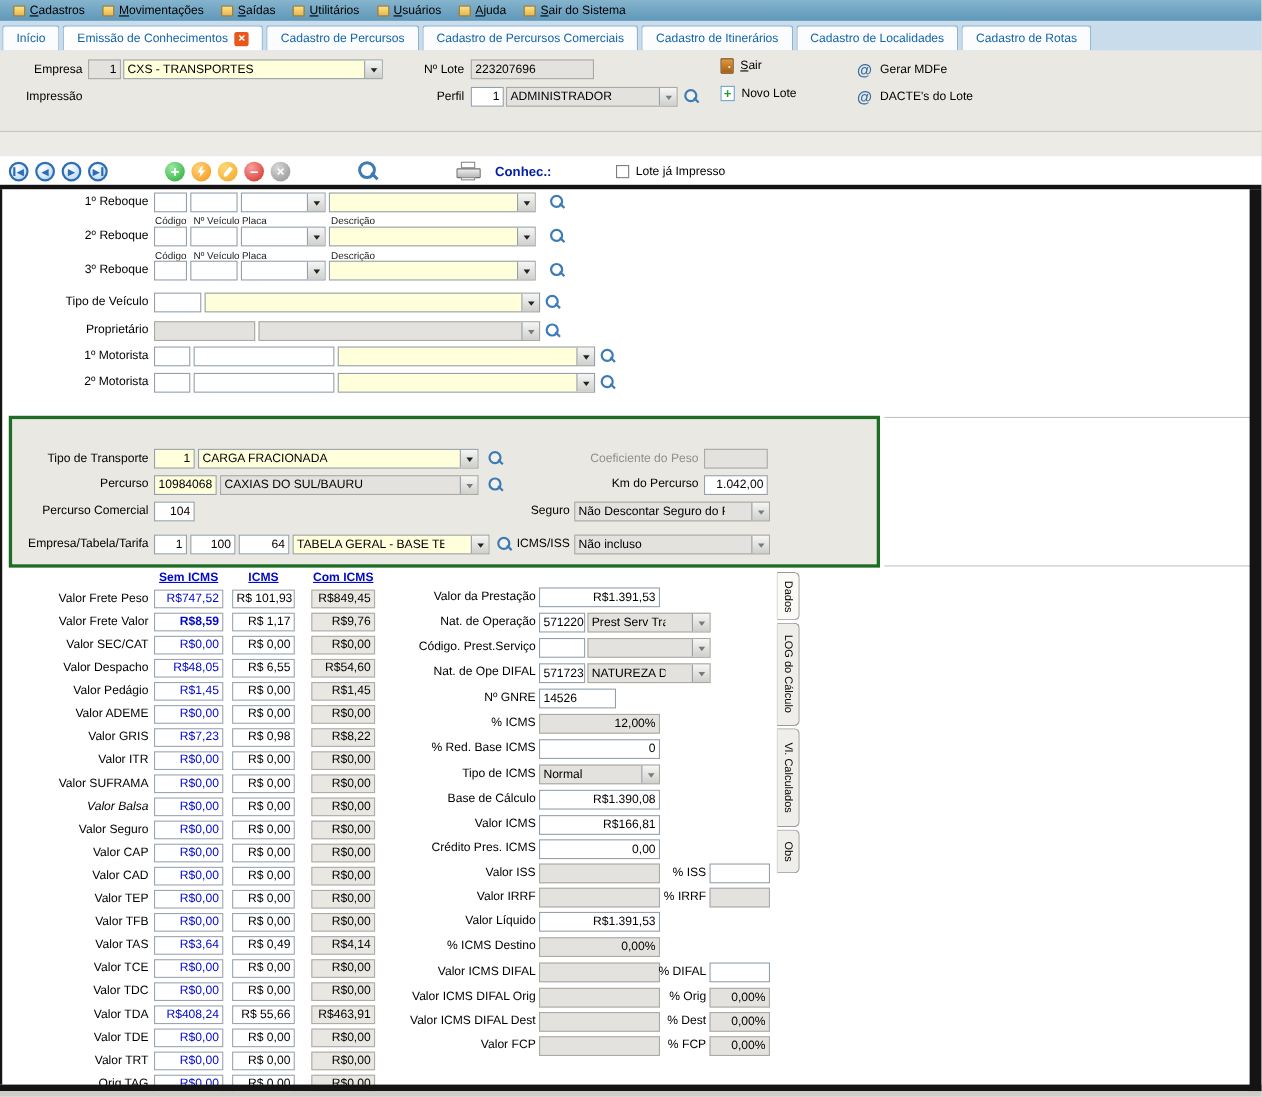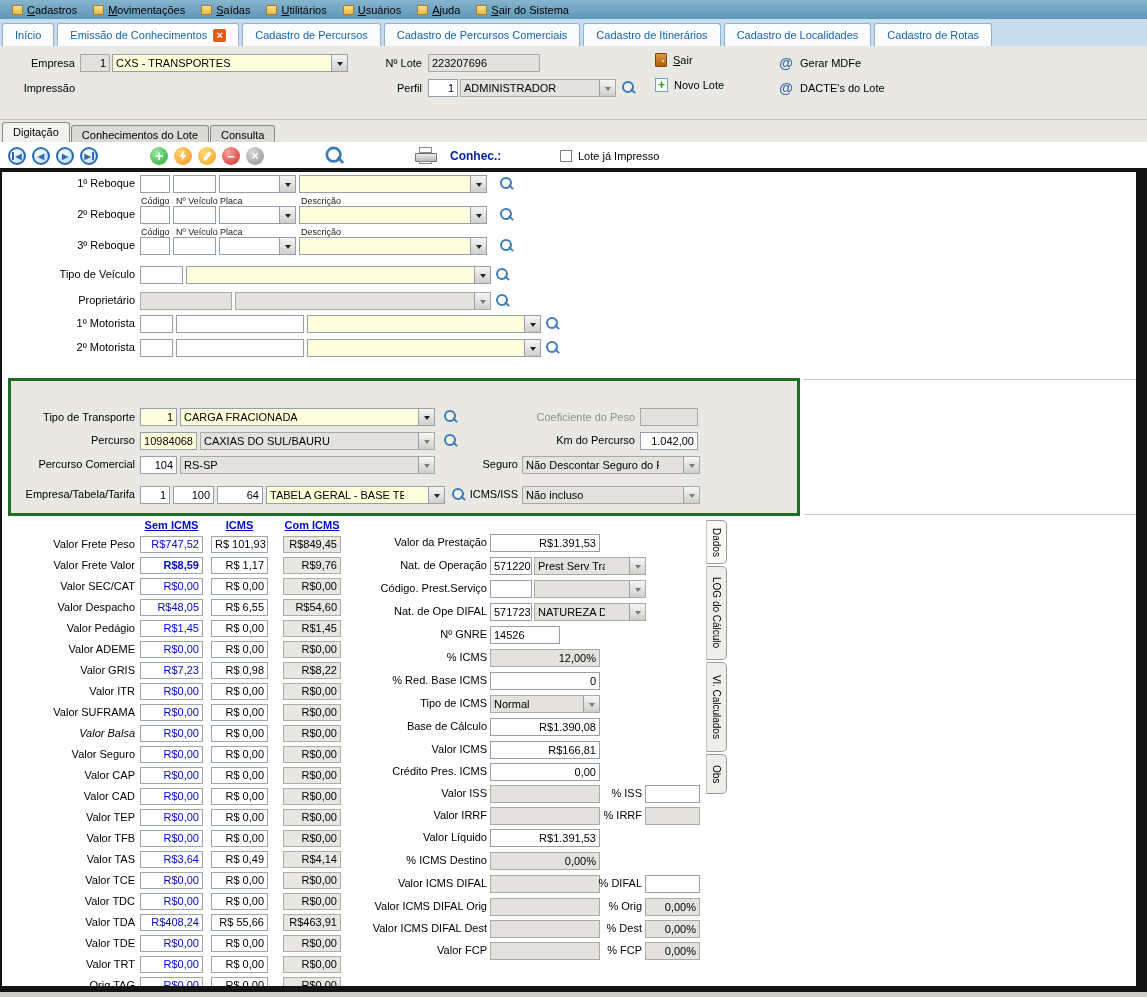--- a/index.html
+++ b/index.html
@@ -210,25 +210,20 @@
   <div class="mag" style="left:622px;top:81px"></div>
   <div class="flatbtn" style="left:655px;top:78px">
     <span class="newlote-ico"></span>
     <span>Novo Lote</span>
   </div>
   <div class="flatbtn" style="left:778px;top:80px">
     <span class="at-ico"></span>
     <span>DACTE's do Lote</span>
   </div>
 
-  <div class="subtabs">
-    <div class="subtab active">Digitação</div>
-    <div class="subtab">Conhecimentos do Lote</div>
-    <div class="subtab">Consulta</div>
-  </div>
 
   <div class="toolbar"></div>
   <div class="tbico nav nav-first" style="left:8px"></div>
   <div class="tbico nav" style="left:32px"></div>
   <div class="tbico nav nav-next" style="left:56px"></div>
   <div class="tbico nav nav-last" style="left:80px"></div>
   <div class="tbico act-add" style="left:150px"></div>
   <div class="tbico act-bolt" style="left:174px">
       <span class="bolt"></span>
     </div>
@@ -353,24 +348,20 @@
   <div class="fld gray combo disabled" style="left:200px;top:432px;width:235px">
       <span class="ct">CAXIAS DO SUL/BAURU</span>
       <span class="arr"></span>
     </div>
   <div class="mag" style="left:444px;top:434px"></div>
   <div class="lbl" style="left:520px;top:434px;width:115px">Km do Percurso</div>
   <div class="fld right" style="left:640px;top:432px;width:58px">1.042,00</div>
 
   <div class="lbl" style="left:15px;top:458px;width:120px">Percurso Comercial</div>
   <div class="fld right" style="left:140px;top:456px;width:37px">104</div>
-  <div class="fld gray combo disabled" style="left:180px;top:456px;width:255px">
-      <span class="ct">RS-SP</span>
-      <span class="arr"></span>
-    </div>
   <div class="lbl" style="left:432px;top:458px;width:86px">Seguro</div>
   <div class="fld gray combo disabled" style="left:522px;top:456px;width:178px">
       <span class="ct">Não Descontar Seguro do Frete P</span>
       <span class="arr"></span>
     </div>
 
   <div class="lbl" style="left:10px;top:488px;width:125px">Empresa/Tabela/Tarifa</div>
   <div class="fld right" style="left:140px;top:486px;width:30px">1</div>
   <div class="fld right" style="left:173px;top:486px;width:41px">100</div>
   <div class="fld right" style="left:217px;top:486px;width:46px">64</div>

